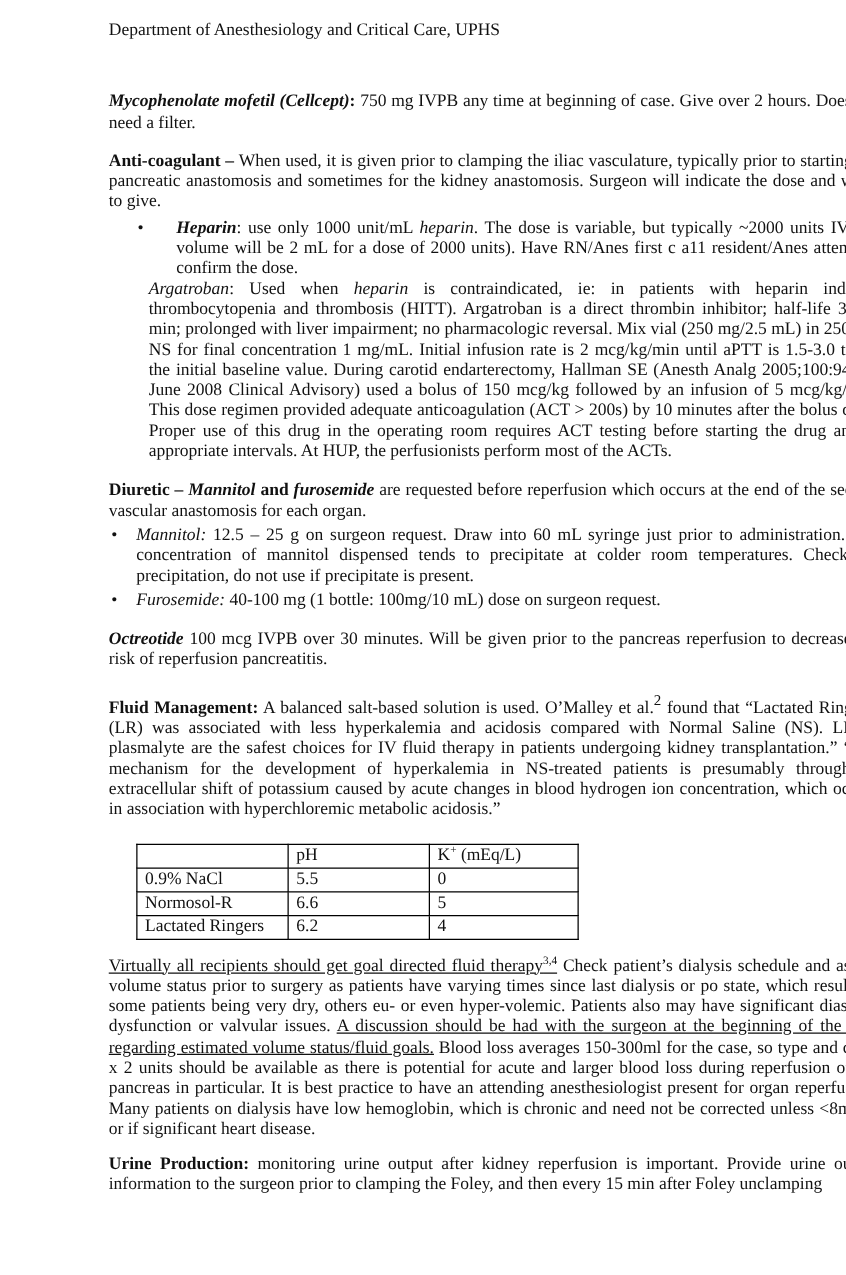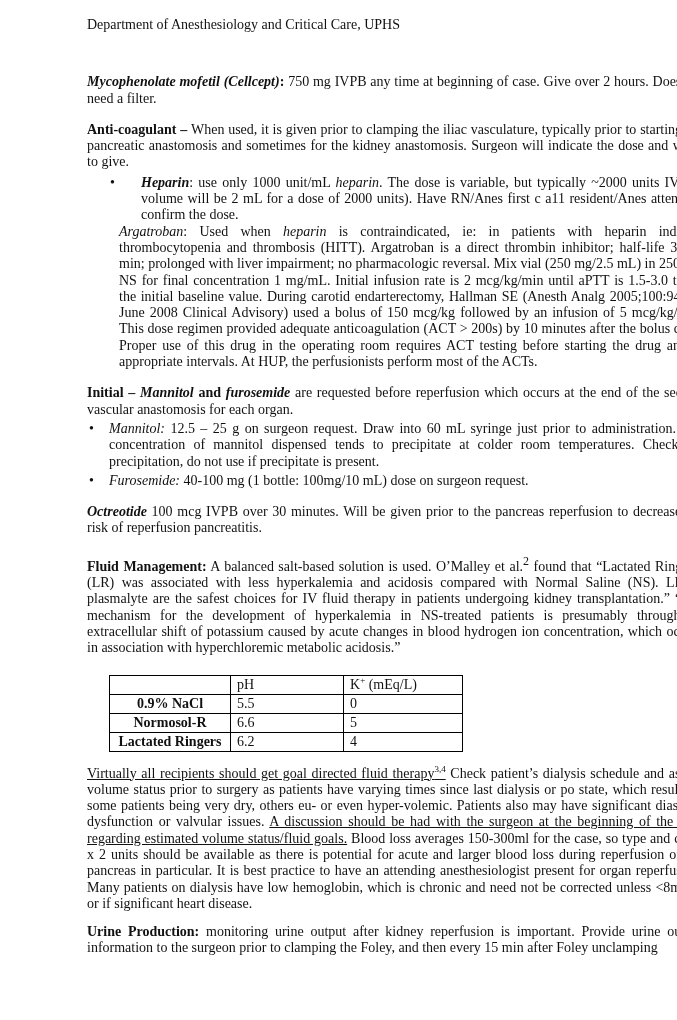--- a/index.html
+++ b/index.html
@@ -35,21 +35,21 @@
   .bullet-d{margin-left:22px;margin-top:3px;position:relative;}
   .bullet-d::before{content:"\2022";position:absolute;left:-20px;}
   .sec-oct{margin-top:15px;}
   .sec-fluid{margin-top:22px;}
   table.fluids{border-collapse:collapse;margin:18px 0 0 22px;}
   table.fluids th,table.fluids td{
     border:1px solid var(--border);
     font-weight:normal;font-size:14px;line-height:16px;
     padding:1px 6px;
   }
-  table.fluids .c-name{width:108px;text-align:center;font-weight:bold;}
+  table.fluids .c-name{width:108px;text-align:left;}
   table.fluids .c-ph{width:100px;text-align:left;}
   table.fluids .c-k{width:106px;text-align:left;}
   .sec-virtually{margin-top:14px;}
   .sec-urine{margin-top:12px;}
 </style>
 </head>
 <body>
 
 <div class="page">
 
@@ -57,21 +57,21 @@
 
   <p class="sec-myco"><span class="bi">Mycophenolate mofetil (Cellcept)</span><span class="b">: </span><span>750 mg IVPB any time at beginning of case.  Give over 2 hours.  Does not need a filter.</span></p>
 
   <p class="sec-anti"><span class="b">Anti-coagulant – </span><span>When used, it is given prior to clamping the iliac vasculature, typically prior to  starting the pancreatic anastomosis and sometimes for the kidney anastomosis.  Surgeon will indicate the dose and when to give.</span></p>
 
   <p class="bullet-hep"><span class="bi">Heparin</span><span>: use only 1000 unit/mL </span><span class="i">heparin</span><span>.  The dose is variable, but typically ~2000 units IV (ie: volume will be 2 mL for a dose of 2000 units). Have RN/Anes first c a11  resident/Anes attending confirm the dose.</span></p>
 
 
   <p class="arg"><span class="i">Argatroban</span><span>: Used when </span><span class="i">heparin</span><span> is contraindicated, ie: in patients with heparin induced thrombocytopenia and thrombosis (HITT). Argatroban is a direct thrombin inhibitor; half-life 30-51 min;  prolonged with liver impairment; no pharmacologic reversal. Mix vial (250 mg/2.5 mL) in 250 mL NS for  final concentration 1 mg/mL. Initial infusion rate is 2 mcg/kg/min until aPTT is 1.5-3.0 times the initial baseline value. During carotid endarterectomy, Hallman SE (Anesth Analg 2005;100:946-8; June  2008 Clinical Advisory) used a bolus of 150 mcg/kg followed by an infusion of 5 mcg/kg/min. This dose regimen provided adequate anticoagulation (ACT &gt; 200s) by 10 minutes after the bolus dose. Proper use  of this drug in the operating room requires ACT testing before starting the drug and at appropriate intervals.  At HUP, the perfusionists perform most of the ACTs.</span></p>
 
-  <p class="sec-diuretic"><span class="b">Initial – </span><span class="bi">Mannitol</span><span class="b"> and </span><span class="bi">furosemide</span><span> are requested before  reperfusion which occurs at the end of the second vascular anastomosis for each organ.</span></p>
+  <p class="sec-diuretic"><span class="b">Diuretic – </span><span class="bi">Mannitol</span><span class="b"> and </span><span class="bi">furosemide</span><span> are requested before  reperfusion which occurs at the end of the second vascular anastomosis for each organ.</span></p>
 
   <p class="bullet-d"><span class="i">Mannitol:</span><span> 12.5 – 25 g on surgeon request. Draw into 60 mL syringe just prior to  administration.  The concentration of mannitol dispensed tends to precipitate at colder room temperatures.  Check for precipitation, do not use if precipitate is present.</span></p>
 
   <p class="bullet-d"><span class="i">Furosemide:</span><span> 40-100 mg (1 bottle: 100mg/10 mL) dose on surgeon request.</span></p>
 
   <p class="sec-oct"><span class="bi">Octreotide</span><span> 100 mcg IVPB over 30 minutes.  Will be given prior to the pancreas reperfusion to decrease the risk of reperfusion pancreatitis.</span></p>
 
   <p class="sec-fluid"><span class="b">Fluid Management:</span><span> A balanced salt-based solution is used. O’Malley et al.</span><sup class="big">2</sup><span> found that “Lactated Ringer’s (LR) was associated with less hyperkalemia and acidosis compared with Normal Saline (NS). LR or plasmalyte are the safest choices for IV fluid therapy in patients undergoing kidney transplantation.”  “The mechanism for the development of hyperkalemia in NS-treated patients is presumably through an extracellular shift of potassium caused by acute changes in blood hydrogen ion concentration, which occurs in association with hyperchloremic metabolic acidosis.”</span></p>
 
   <table class="fluids">

